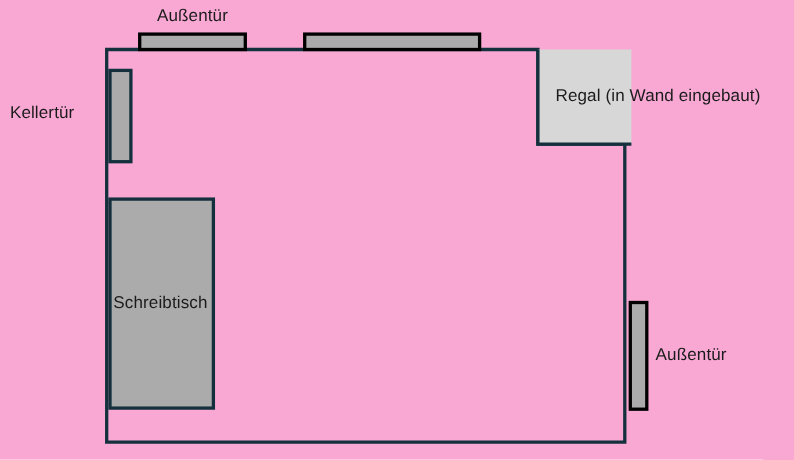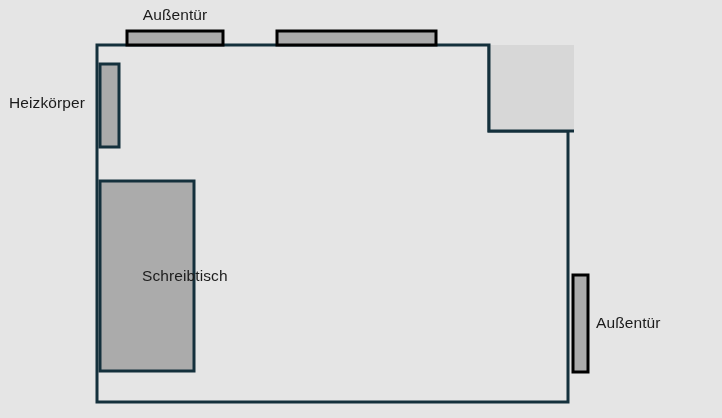--- a/index.html
+++ b/index.html
@@ -7,21 +7,21 @@
     padding: 0;
     background: #ffffff;
   }
   body {
     font-family: "Liberation Sans", sans-serif;
   }
   #floorplan-canvas {
     position: relative;
     width: 722px;
     height: 418px;
-    background: #e5e5e5;
+    background: #f9a8d4;
     overflow: hidden;
   }
   .svg-layer {
     position: absolute;
     left: 0;
     top: 0;
     width: 722px;
     height: 418px;
   }
   .label {
@@ -57,20 +57,21 @@
     <rect x="100" y="64" width="19" height="83" fill="#ababab" stroke="#14303c" stroke-width="3"></rect>
 
     <rect x="100" y="181" width="94" height="190" fill="#ababab" stroke="#14303c" stroke-width="3"></rect>
 
     <rect x="573" y="275" width="15" height="97" fill="#ababab" stroke="#000000" stroke-width="3"></rect>
   </svg>
 
   <div class="label label-centered" style="left:127px; top:7px; width:96px;">Außentür</div>
 
 
-  <div class="label" style="left:9px; top:95px;">Heizkörper</div>
+  <div class="label" style="left:9px; top:95px;">Kellertür</div>
 
+  <div class="label" style="left:505px; top:80px;">Regal (in Wand eingebaut)</div>
 
-  <div class="label" style="left:103px; top:268px;margin-left:39px;">Schreibtisch</div>
+  <div class="label" style="left:103px; top:268px;">Schreibtisch</div>
 
   <div class="label" style="left:596px; top:315px;">Außentür</div>
 
 </div>
 
 </body></html>

